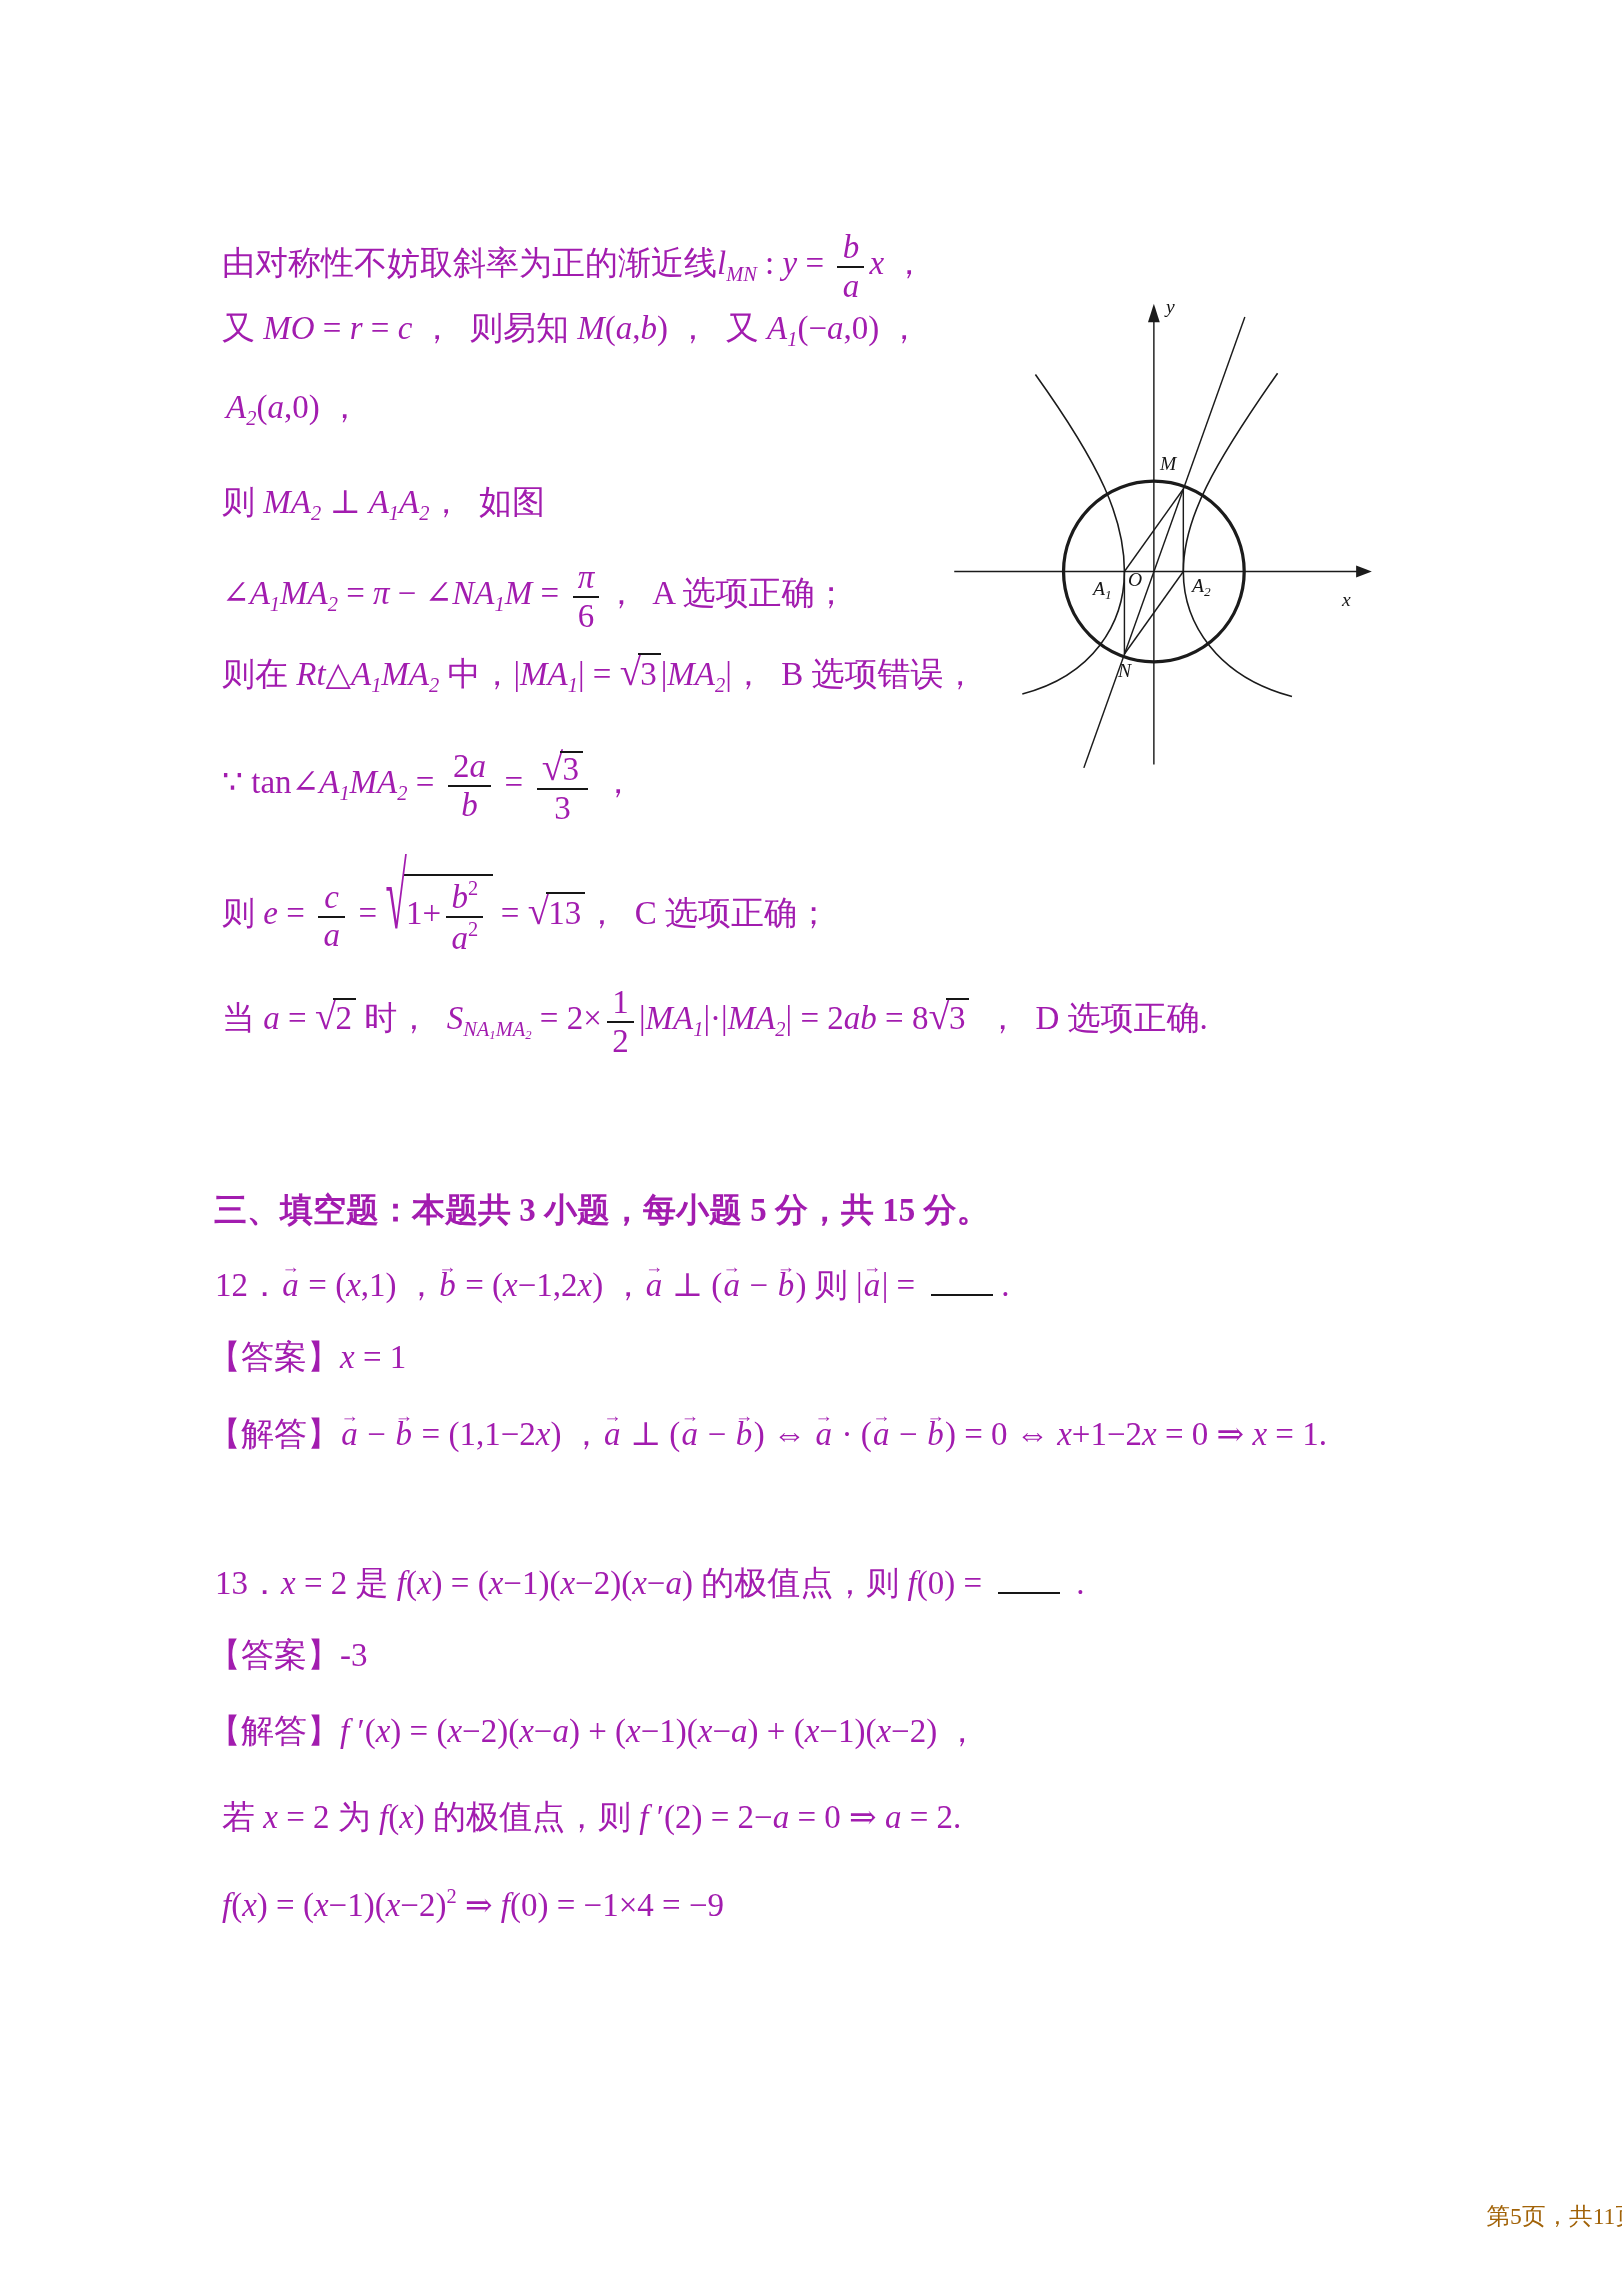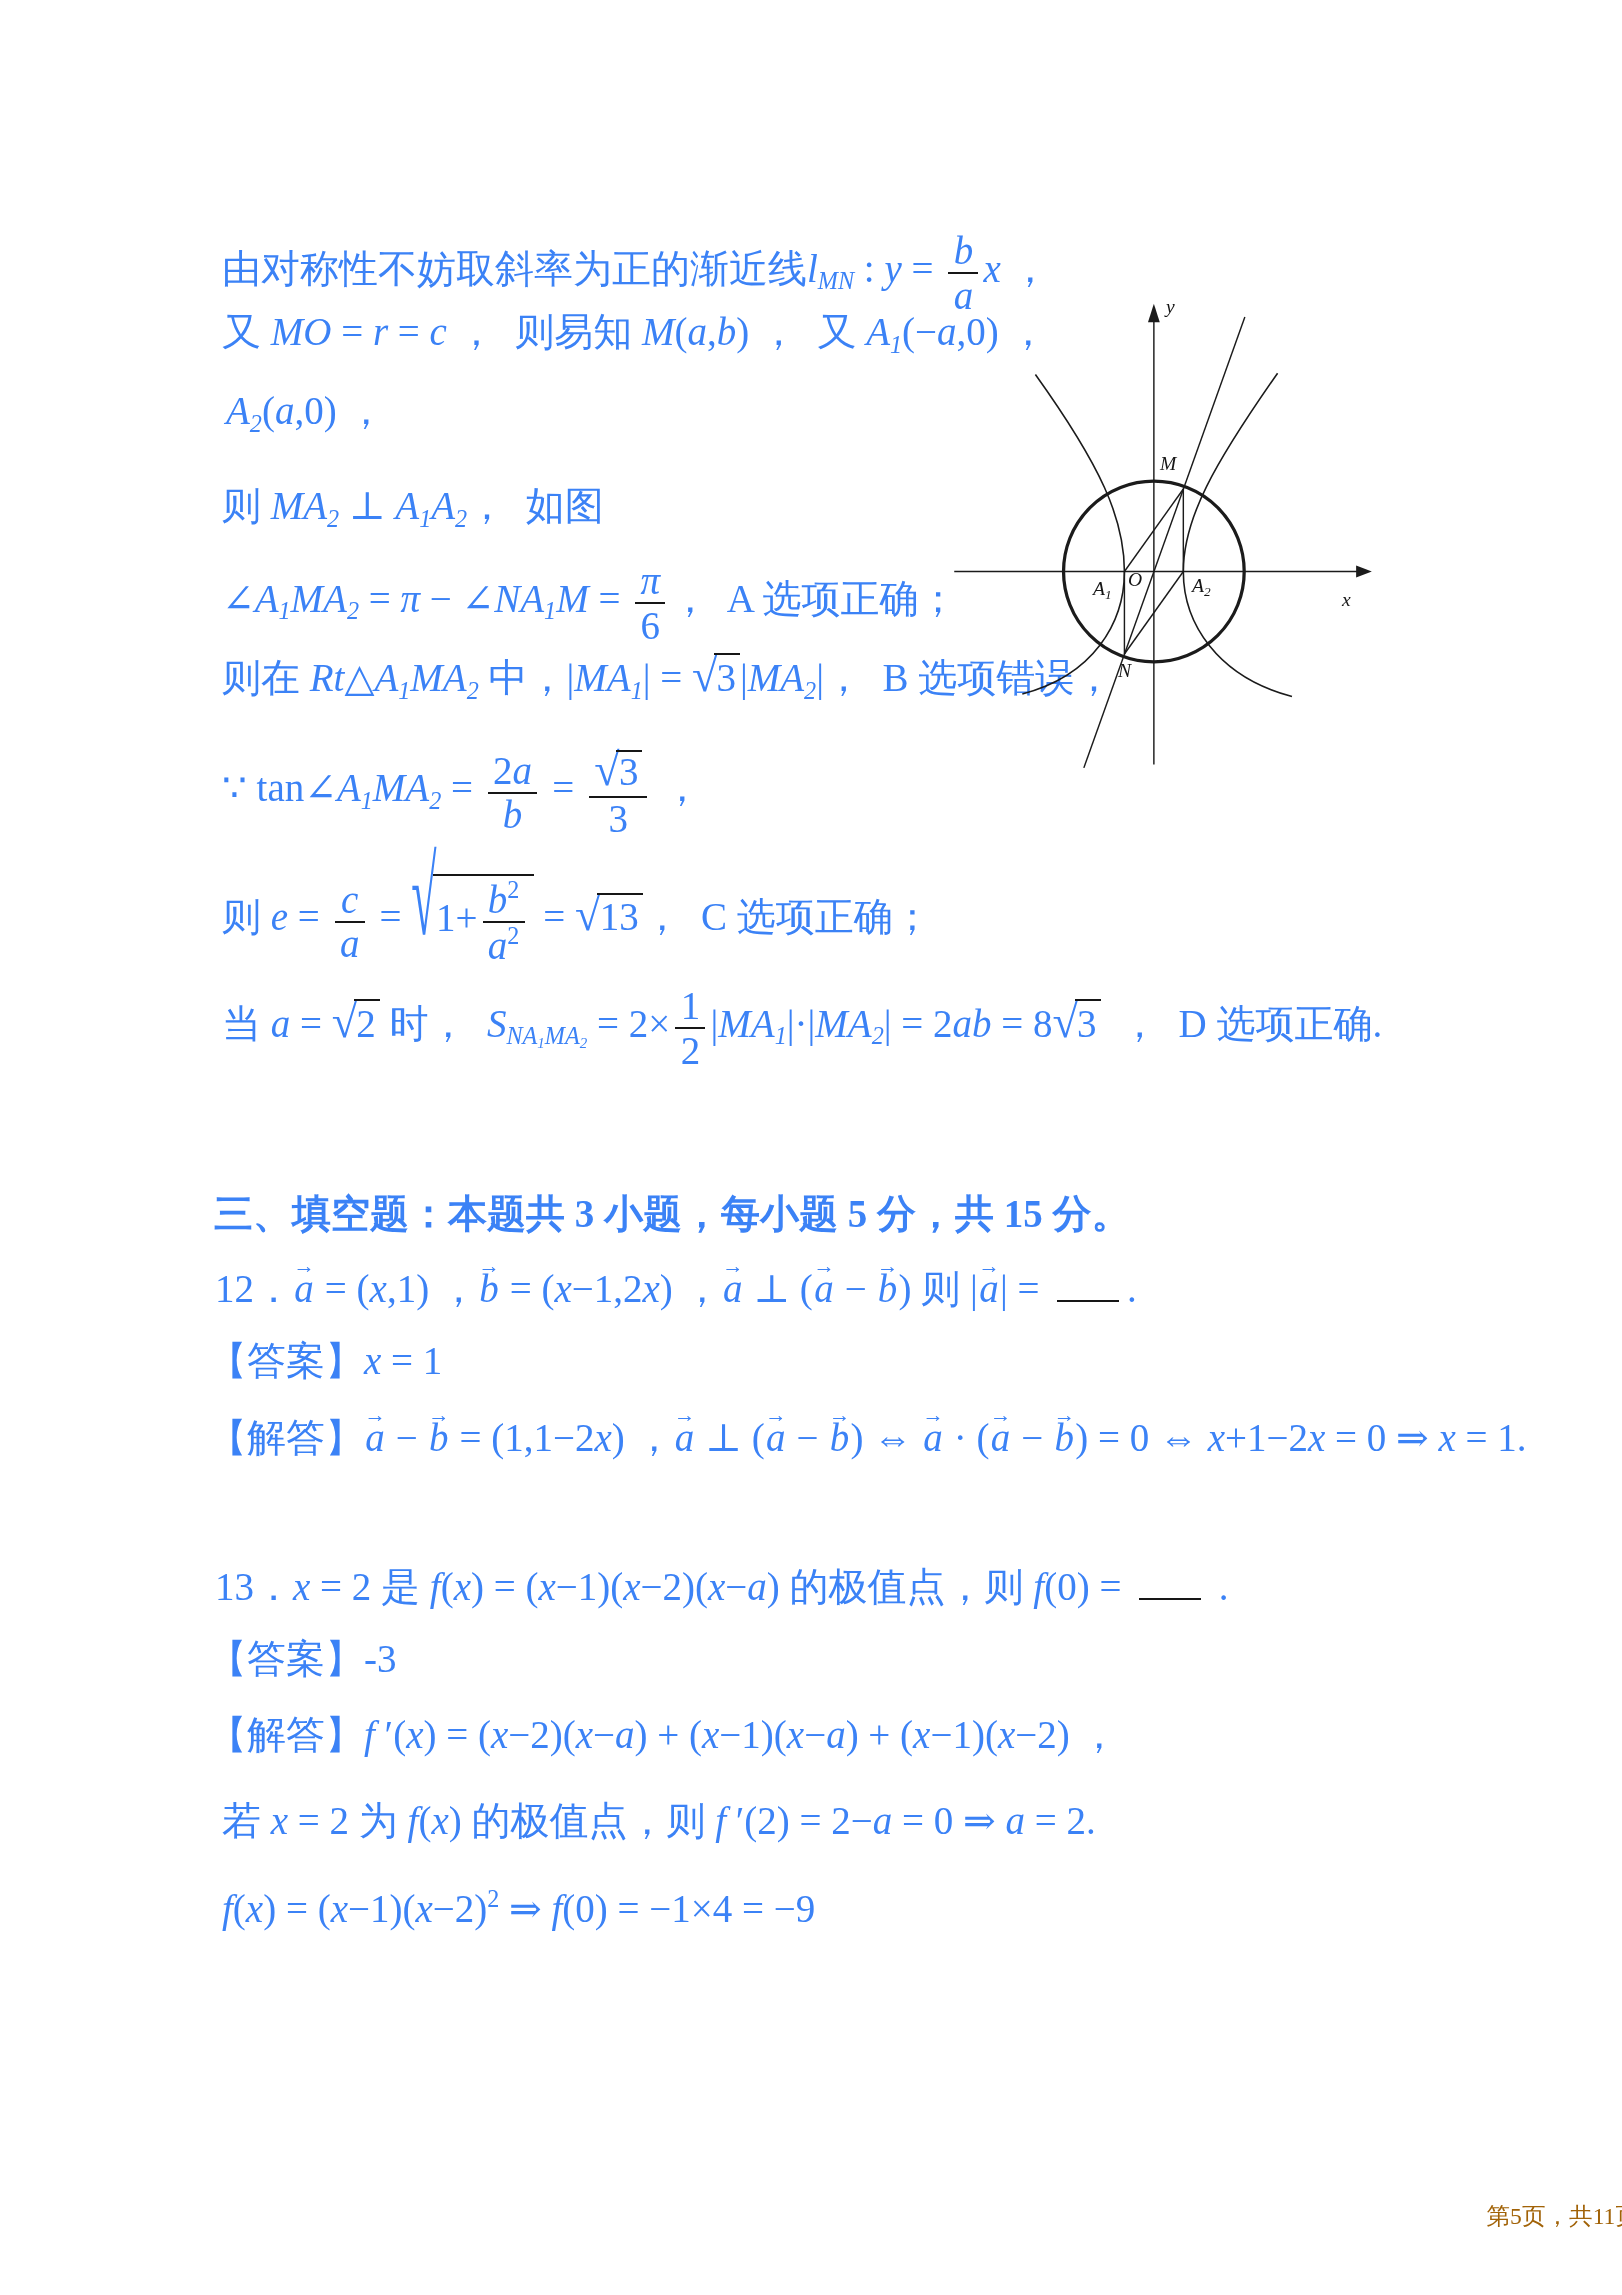--- a/index.html
+++ b/index.html
@@ -7,24 +7,24 @@
     position:relative;
     width:1623px;height:2295px;
     background:#ffffff;
     color:#161616;
     font-family:"Liberation Serif","DejaVu Serif",serif;
     overflow:hidden;
   }
   
   .mline{
     position:absolute;
-    font-size:39px;
+    font-size:33px;
     line-height:1.15;
     white-space:pre;
-    color:#3b82f6;
+    color:#a21caf;
   }
   .bold{font-weight:bold;}
   .tx{font-style:normal;}
   .it{font-style:italic;font-family:"Liberation Serif","DejaVu Serif",serif;}
   
   .frac{
     display:inline-block;
     vertical-align:middle;
     text-align:center;
     margin:0 5.2px;

